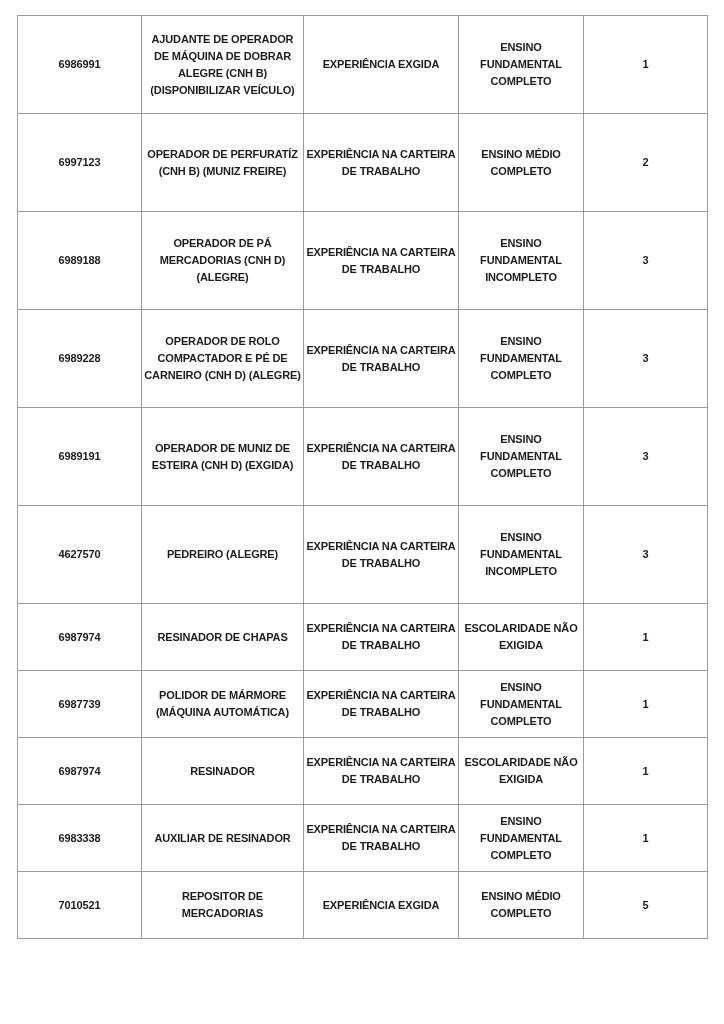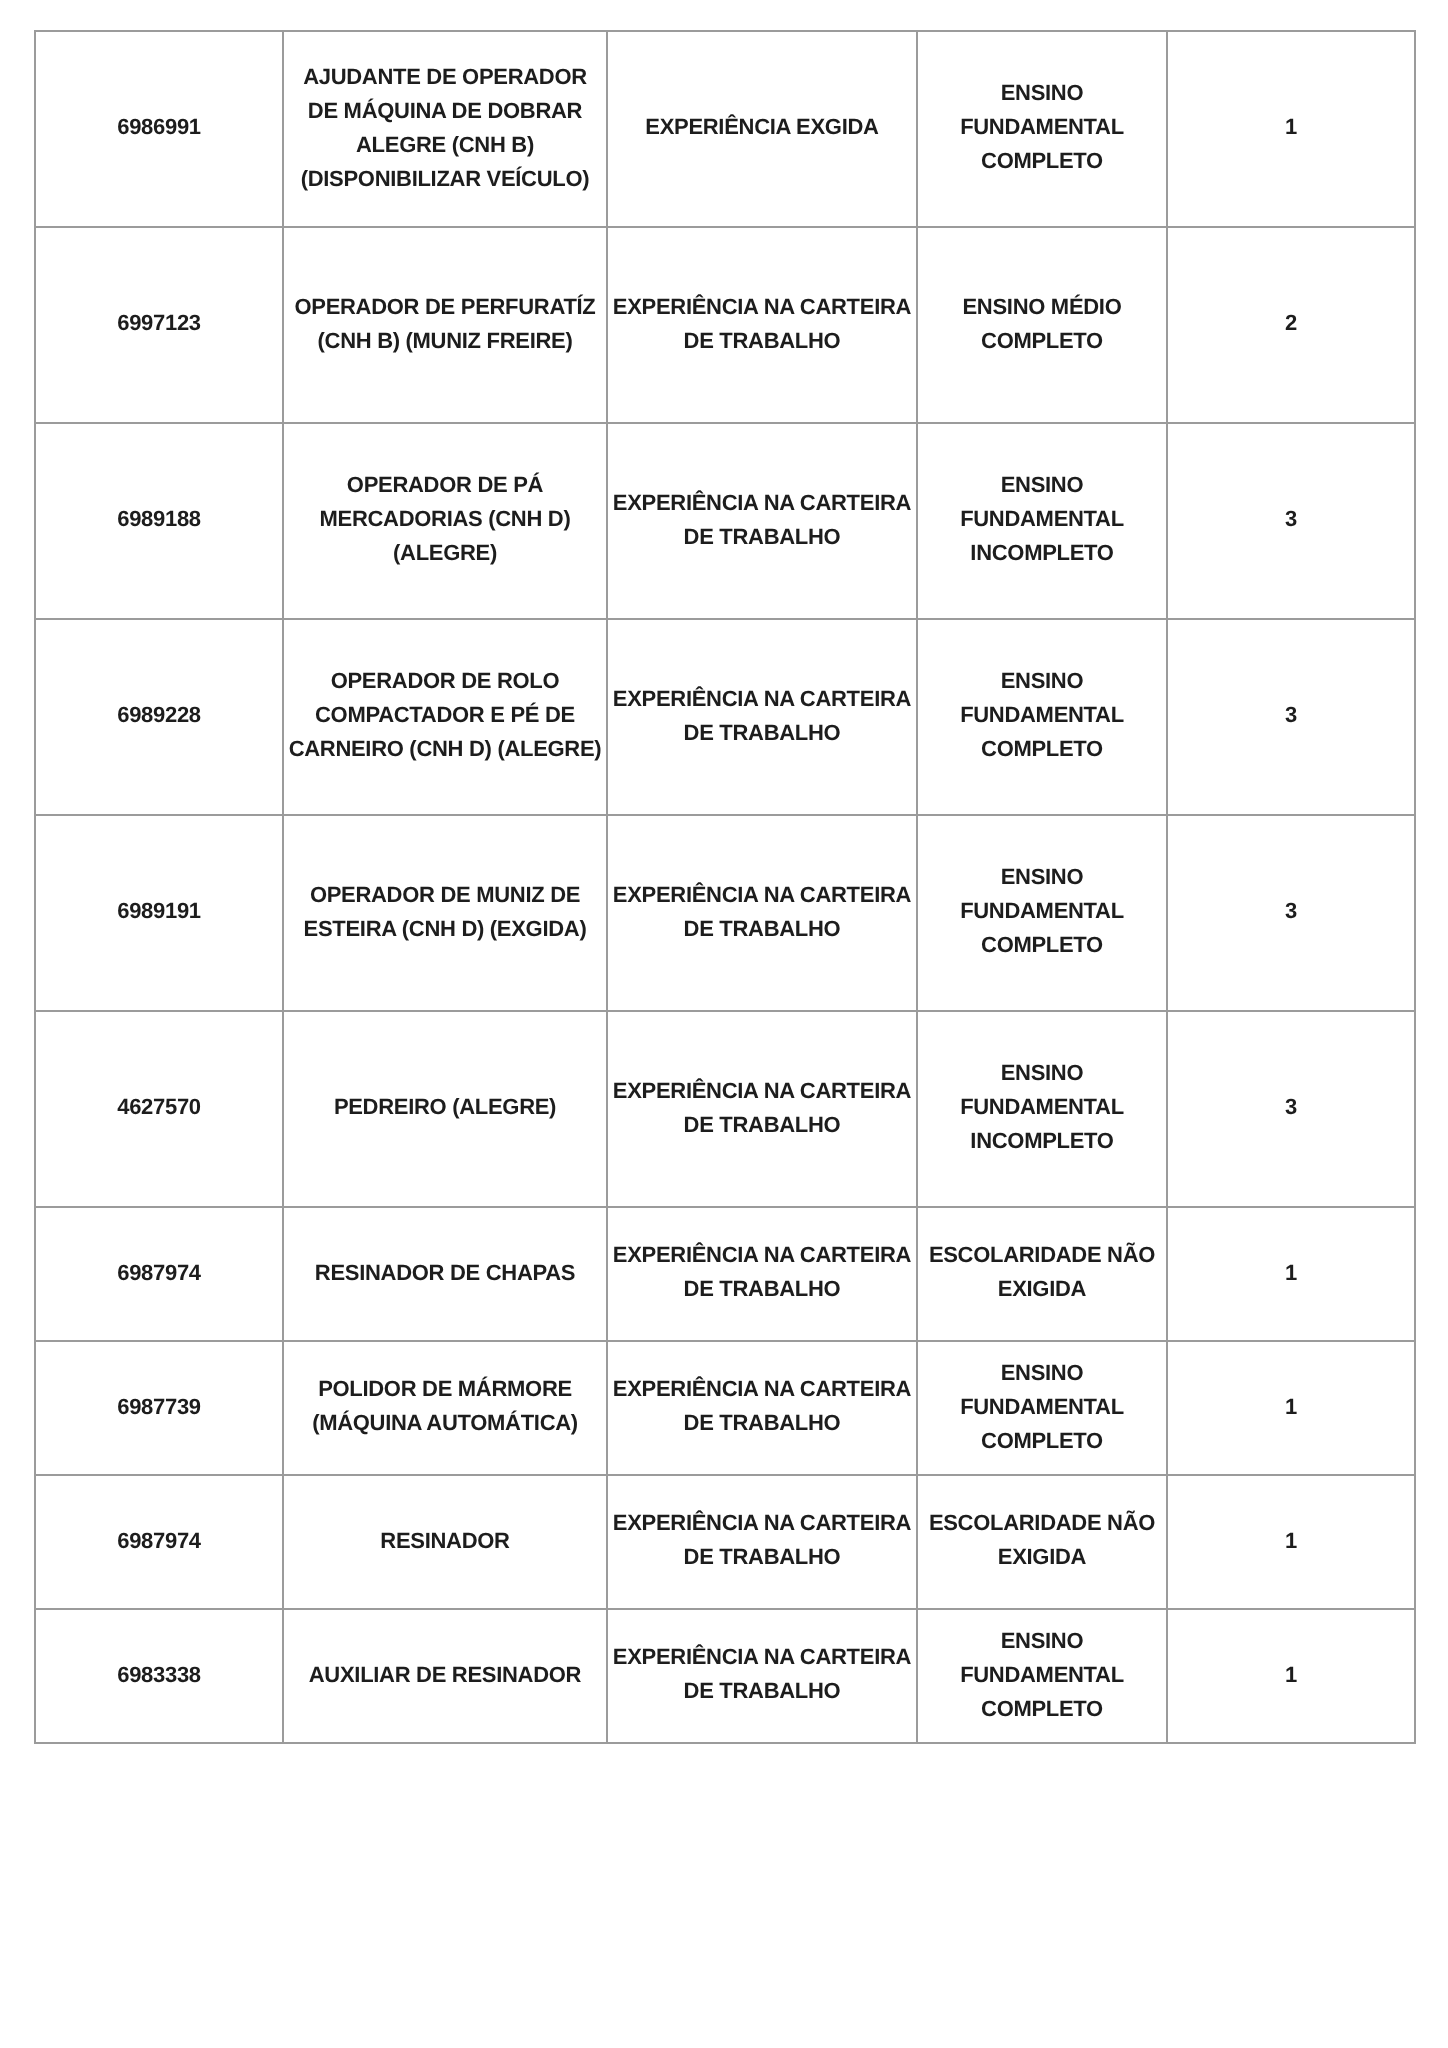--- a/index.html
+++ b/index.html
@@ -254,15 +254,34 @@
           </td>
           <td>
             <div class="text-line">ENSINO</div>
             <div class="text-line">FUNDAMENTAL</div>
             <div class="text-line">COMPLETO</div>
           </td>
           <td>
             <div class="text-line">1</div>
           </td>
         </tr>
+        <tr class="short">
+          <td>
+            <div class="text-line">7010521</div>
+          </td>
+          <td>
+            <div class="text-line">REPOSITOR DE</div>
+            <div class="text-line">MERCADORIAS</div>
+          </td>
+          <td>
+            <div class="text-line">EXPERIÊNCIA EXGIDA</div>
+          </td>
+          <td>
+            <div class="text-line">ENSINO MÉDIO</div>
+            <div class="text-line">COMPLETO</div>
+          </td>
+          <td>
+            <div class="text-line">5</div>
+          </td>
+        </tr>
       </tbody>
   </table>
 </div>
 
 </body></html>

